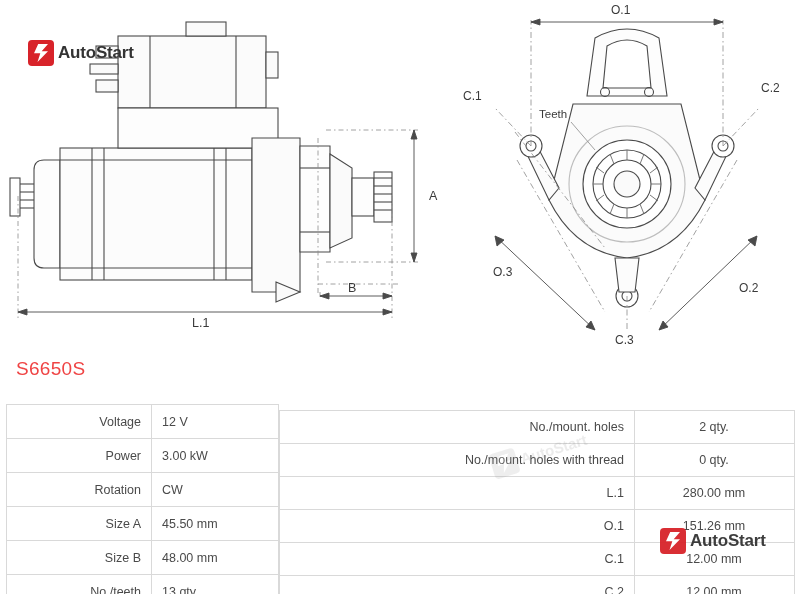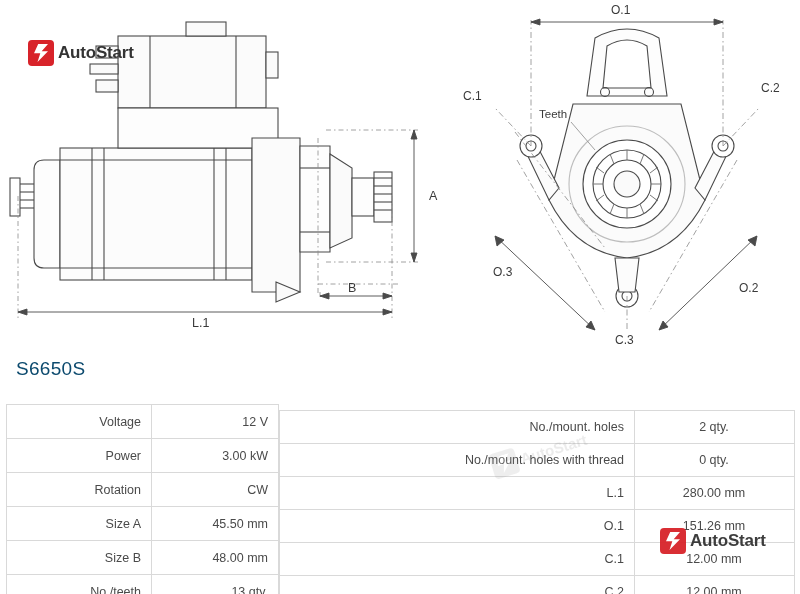--- a/index.html
+++ b/index.html
@@ -81,21 +81,21 @@
     align-items: center;
     gap: 4px;
     opacity: 0.95;
   }
 
   
   .part-number {
     position: absolute;
     left: 16px; top: 358px;
     font-size: 19px;
-    color: #0c4a6e;
+    color: #ef4444;
     font-weight: normal;
     letter-spacing: 0.3px;
   }
 
   
   .tables {
     position: absolute;
     left: 6px; top: 404px;
     width: 788px;
     display: flex;
@@ -109,21 +109,21 @@
   table.spec.right { width: 515px; margin-top: 6px; }
   table.spec td {
     border: 1px solid #d9d9d9;
     height: 33px;
     font-size: 12.5px;
     color: #4a4a4a;
     padding: 0 10px;
     background: transparent;
   }
   table.spec.left td.k { width: 145px; text-align: right; }
-  table.spec.left td.v { width: 127px; text-align: right; }
+  table.spec.left td.v { width: 127px; text-align: left; }
   table.spec.right td.k { width: 355px; text-align: right; }
   table.spec.right td.v { width: 160px; text-align: center; padding-left: 9px; }
   svg { display: block; }
 </style>
 </head>
 <body>
 
 <div class="drawings">
 
   <div class="draw-left">

